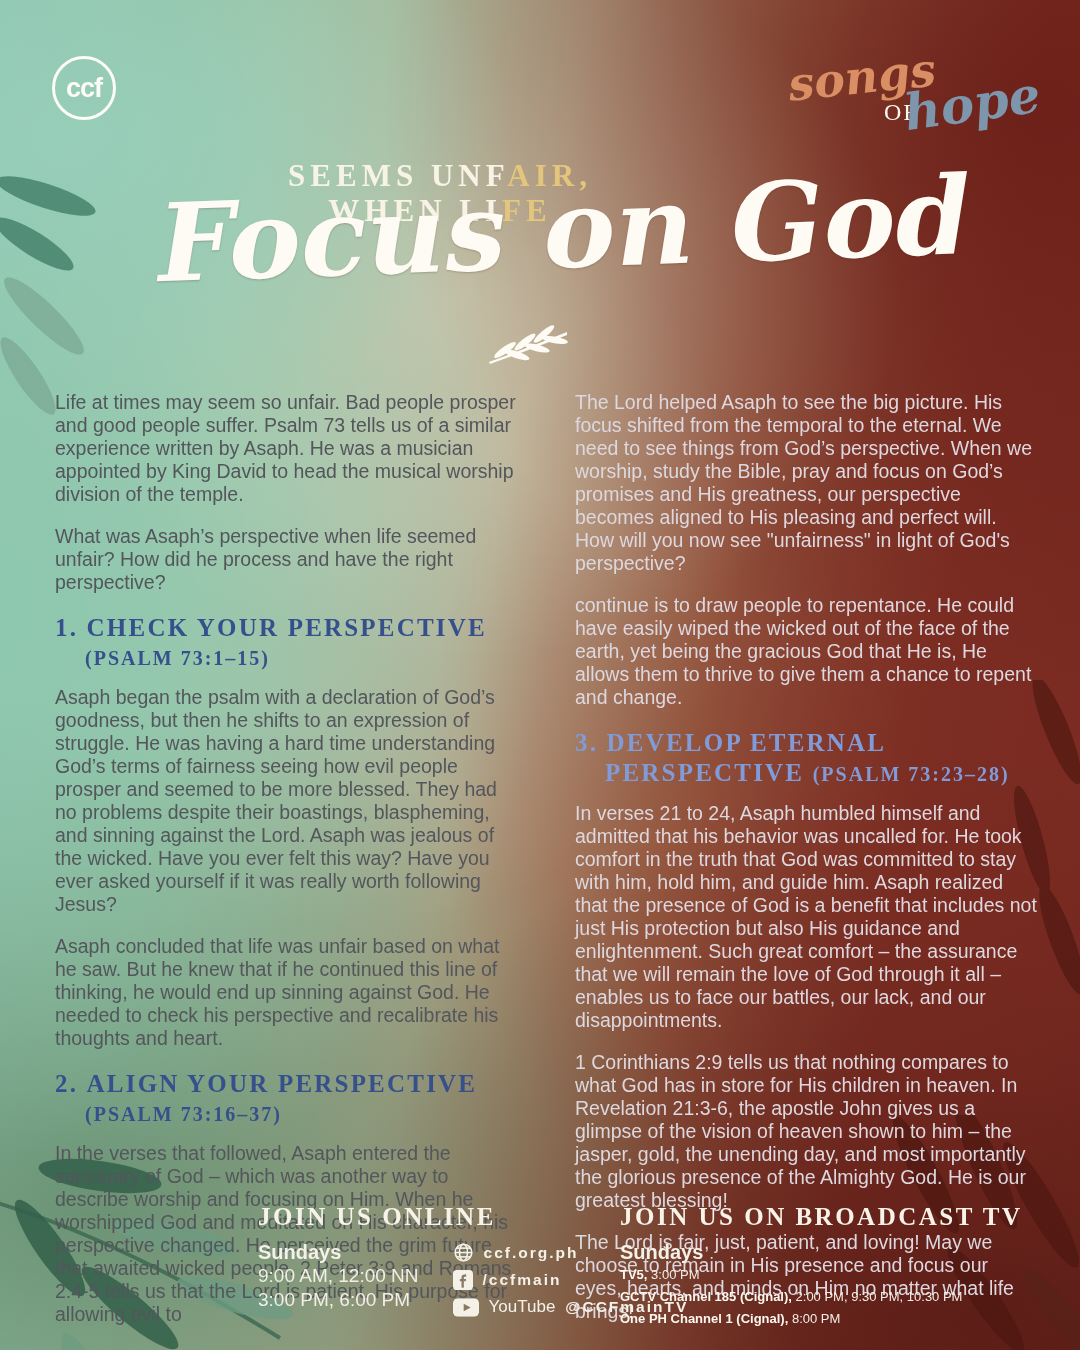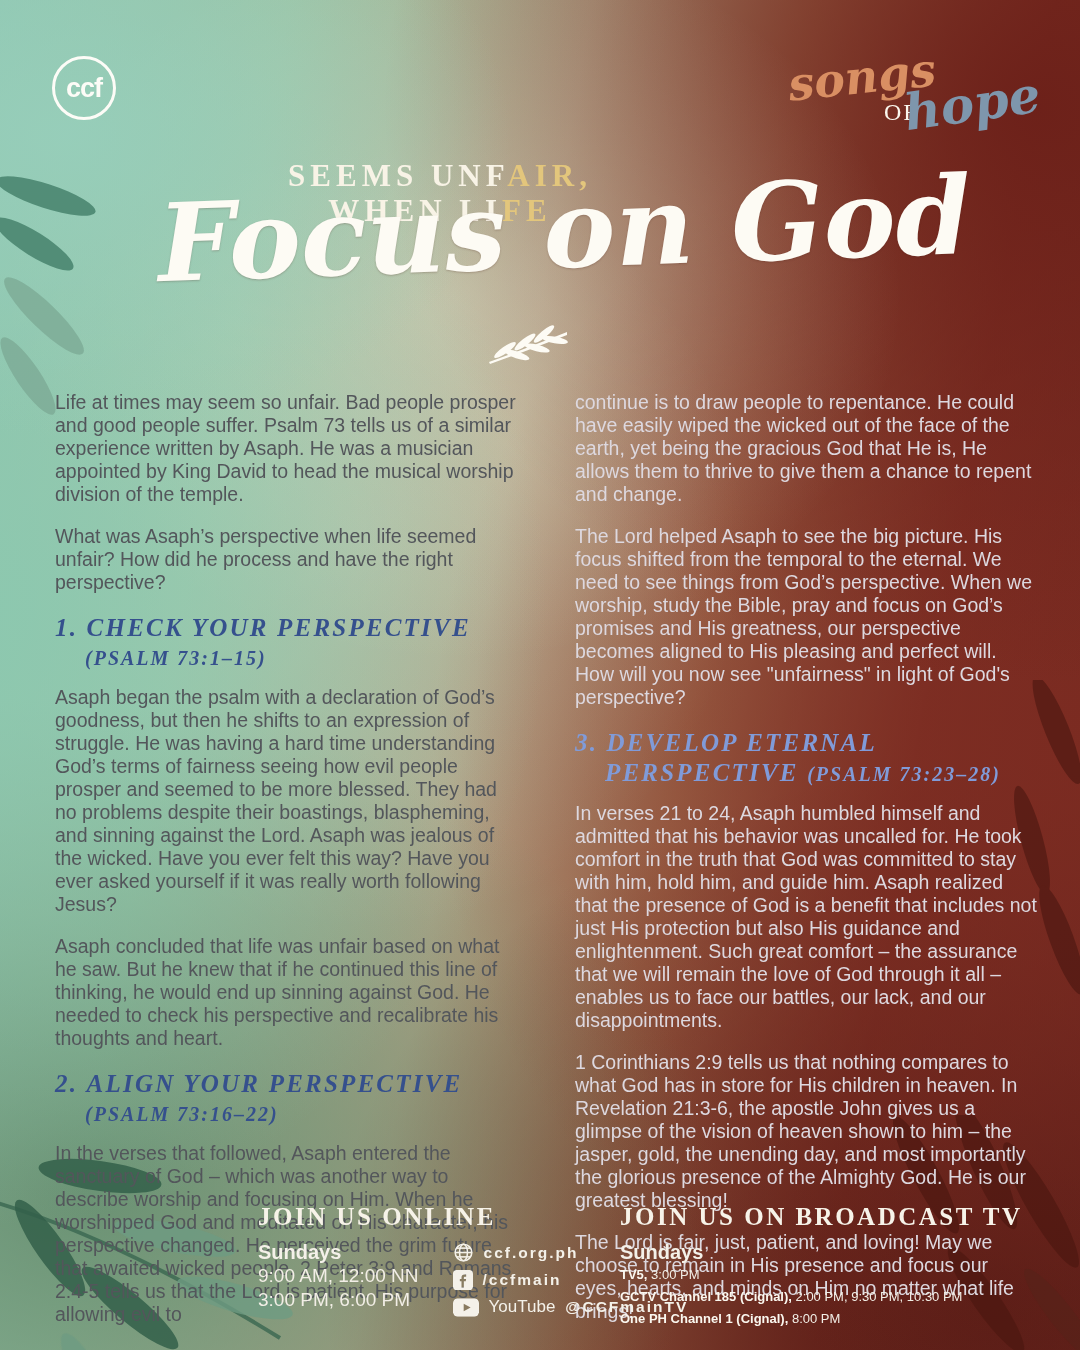--- a/index.html
+++ b/index.html
@@ -45,21 +45,21 @@
     font-size:108px;color:#fdfbf4;white-space:nowrap;text-shadow:0 1px 2px rgba(80,40,30,.25);}
   .sprig{position:absolute;left:487px;top:322px;}
 
   
   .cols{position:absolute;left:55px;top:391px;width:982px;display:flex;gap:58px;}
   .col{width:462px;}
   .col p{margin:0 0 19px;font-size:19.5px;line-height:23px;}
   .col-left{color:#53565b;}
   .col-right{color:#ddd8df;}
   .sec-h{margin:7px 0 13px;font-family:"Liberation Serif",serif;font-weight:bold;
-    font-size:25px;line-height:30px;letter-spacing:2.2px;font-style:italic;}
+    font-size:25px;line-height:30px;letter-spacing:2.2px;}
   .sec-h .ref{font-size:20px;letter-spacing:2px;}
   .sec-h .ind{display:block;padding-left:30px;}
   .h-blue{color:#35508d;}
   .h-lblue{color:#809bd9;}
 
   
   .footer-online{position:absolute;left:258px;top:1203px;}
   .footer-tv{position:absolute;left:620px;top:1203px;}
   .join-h{font-family:"Liberation Serif",serif;font-weight:bold;font-size:25px;
     letter-spacing:2.5px;color:#f7f3e9;margin:0 0 9px;}
@@ -158,28 +158,28 @@
       <p>Life at times may seem so unfair. Bad people prosper and good people suffer. Psalm 73 tells us of a similar experience written by Asaph. He was a musician appointed by King David to head the musical worship division of the temple.</p>
       <p>What was Asaph’s perspective when life seemed unfair? How did he process and have the right perspective?</p>
       <div class="sec-h h-blue">
         <span>1.</span>&nbsp;<span>CHECK YOUR PERSPECTIVE</span>
         <span class="ind ref">(PSALM 73:1–15)</span>
       </div>
       <p>Asaph began the psalm with a declaration of God’s goodness, but then he shifts to an expression of struggle. He was having a hard time understanding God’s terms of fairness seeing how evil people prosper and seemed to be more blessed. They had no problems despite their boastings, blaspheming, and sinning against the Lord. Asaph was jealous of the wicked. Have you ever felt this way? Have you ever asked yourself if it was really worth following Jesus?</p>
       <p>Asaph concluded that life was unfair based on what he saw. But he knew that if he continued this line of thinking, he would end up sinning against God. He needed to check his perspective and recalibrate his thoughts and heart.</p>
       <div class="sec-h h-blue">
         <span>2.</span>&nbsp;<span>ALIGN YOUR PERSPECTIVE</span>
-        <span class="ind ref">(PSALM 73:16–22)</span>
+        <span class="ind ref">(PSALM 73:16–37)</span>
       </div>
       <p>In the verses that followed, Asaph entered the sanctuary of God – which was another way to describe worship and focusing on Him. When he worshipped God and meditated on His character, his perspective changed. He perceived the grim future that awaited wicked people. 2 Peter 3:9 and Romans 2:4-5 tells us that the Lord is patient. His purpose for allowing evil to</p>
     </div>
 
     <div class="col col-right">
+      <p>The Lord helped Asaph to see the big picture. His focus shifted from the temporal to the eternal.  We need to see things from God’s perspective. When we worship, study the Bible, pray and focus on God’s promises and His greatness, our perspective becomes aligned to His pleasing and perfect will. How will you now see "unfairness" in light of God's perspective?</p>
       <p>continue is to draw people to repentance. He could have easily wiped the wicked out of the face of the earth, yet being the gracious God that He is, He allows them to thrive to give them a chance to repent and change.</p>
-      <p>The Lord helped Asaph to see the big picture. His focus shifted from the temporal to the eternal.  We need to see things from God’s perspective. When we worship, study the Bible, pray and focus on God’s promises and His greatness, our perspective becomes aligned to His pleasing and perfect will. How will you now see "unfairness" in light of God's perspective?</p>
       <div class="sec-h h-lblue" style="margin-top:18px;">
         <span>3.</span>&nbsp;<span>DEVELOP ETERNAL</span>
         <span class="ind"><span>PERSPECTIVE</span> <span class="ref">(PSALM 73:23–28)</span></span>
       </div>
       <p>In verses 21 to 24, Asaph humbled himself and admitted that his behavior was uncalled for. He took comfort in the truth that God was committed to stay with him, hold him, and guide him. Asaph realized that the presence of God is a benefit that includes not just His protection but also His guidance and enlightenment. Such great comfort – the assurance that we will remain the love of God through it all – enables us to face our battles, our lack, and our disappointments.</p>
       <p>1 Corinthians 2:9 tells us that nothing compares to what God has in store for His children in heaven. In Revelation 21:3-6, the apostle John gives us a glimpse of the vision of heaven shown to him – the jasper, gold, the unending day, and most importantly the glorious presence of the Almighty God. He is our greatest blessing!</p>
       <p>The Lord is fair, just, patient, and loving! May we choose to remain in His presence and focus our eyes, hearts, and minds on Him no matter what life brings!</p>
     </div>
   </div>
 

